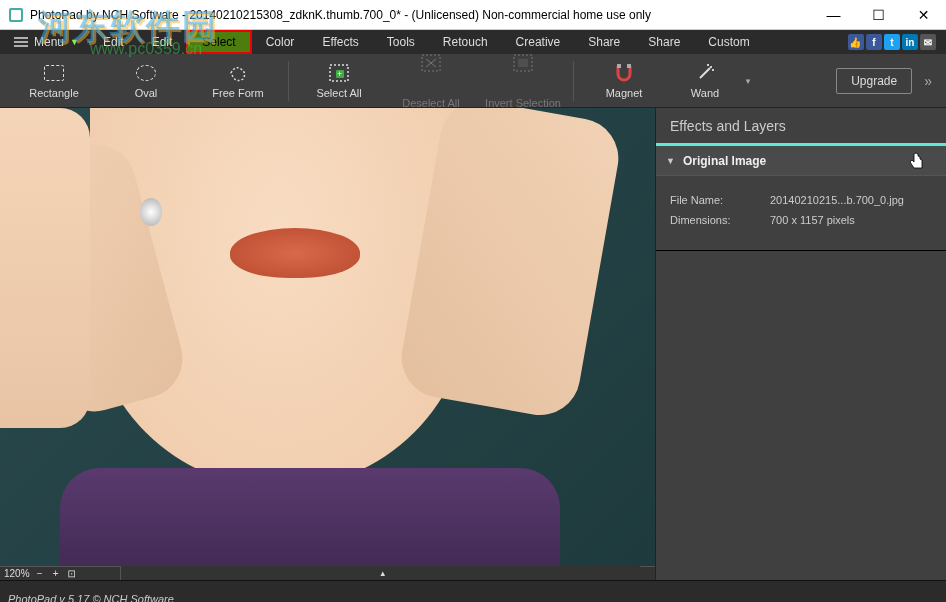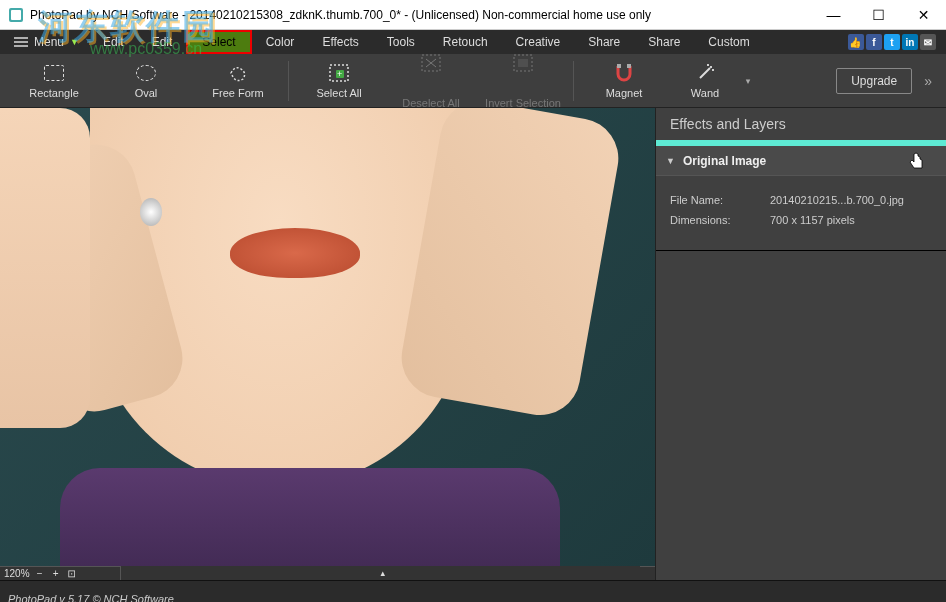--- a/index.html
+++ b/index.html
@@ -46,21 +46,21 @@
 .hand-r { position: absolute; left: 420px; top: 0; width: 180px; height: 300px; background: linear-gradient(225deg, #f2d2b5, #e3bf9e); border-radius: 40px; transform: rotate(10deg); }
 .earring { position: absolute; left: 140px; top: 90px; width: 22px; height: 28px; background: radial-gradient(circle, #fff, #aaa); border-radius: 50%; }
 .clothing { position: absolute; left: 60px; top: 360px; width: 500px; height: 120px; background: linear-gradient(180deg, #5a3a6e, #3e2850); border-radius: 40px 40px 0 0; }
 
 .zoom-bar { position: absolute; left: 0; bottom: 0; width: 655px; height: 14px; background: #333; display: flex; align-items: center; color: #ddd; font-size: 10px; padding: 0 4px; gap: 4px; border-top: 1px solid #555; }
 .zoom-bar .zctl { width: 12px; text-align: center; cursor: pointer; }
 .zoom-scroll { position: absolute; left: 120px; bottom: 0; width: 520px; height: 14px; background: #333; border-left: 1px solid #555; }
 .zoom-scroll-arrow { position: absolute; left: 50%; top: 2px; color: #ddd; font-size: 9px; }
 
 .side-panel { width: 291px; height: 472px; background: #404040; color: #ddd; font-size: 12px; border-left: 1px solid #222; }
-.panel-header { height: 38px; display: flex; align-items: center; padding: 0 14px; font-size: 14px; color: #ccc; border-bottom: 6px solid #5eead4; }
+.panel-header { height: 38px; display: flex; align-items: center; padding: 0 14px; font-size: 14px; color: #ccc; border-bottom: 3px solid #5eead4; }
 .section-header { height: 30px; background: #4a4a4a; display: flex; align-items: center; padding: 0 10px; gap: 8px; font-weight: bold; color: #eee; border-bottom: 1px solid #555; position: relative; }
 .section-header .tri { font-size: 9px; color: #ccc; }
 .cursor-hand { position: absolute; right: 20px; top: 6px; font-size: 16px; }
 .props { padding: 10px 14px 16px 14px; border-bottom: 1px solid #000000; }
 .prop-row { display: flex; margin: 8px 0; font-size: 11px; color: #ccc; }
 .prop-key { width: 100px; }
 .prop-val { flex: 1; }
 
 .statusbar { height: 36px; background: #2b2b2b; color: #ccc; font-size: 11px; display: flex; align-items: center; padding: 0 8px; border-top: 1px solid #111; font-style: italic; }
 

